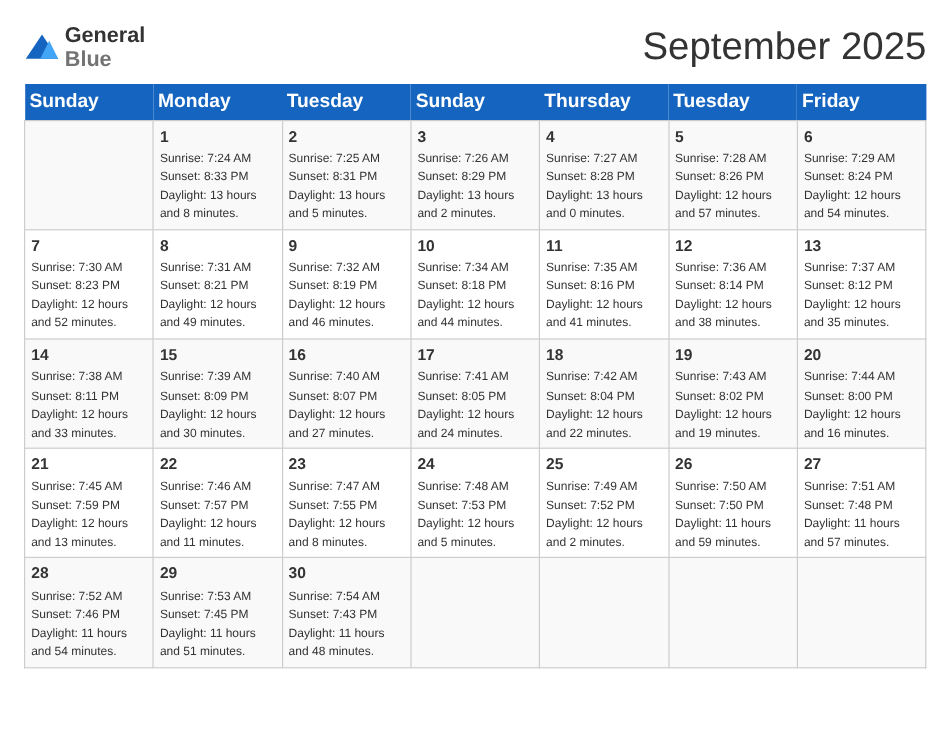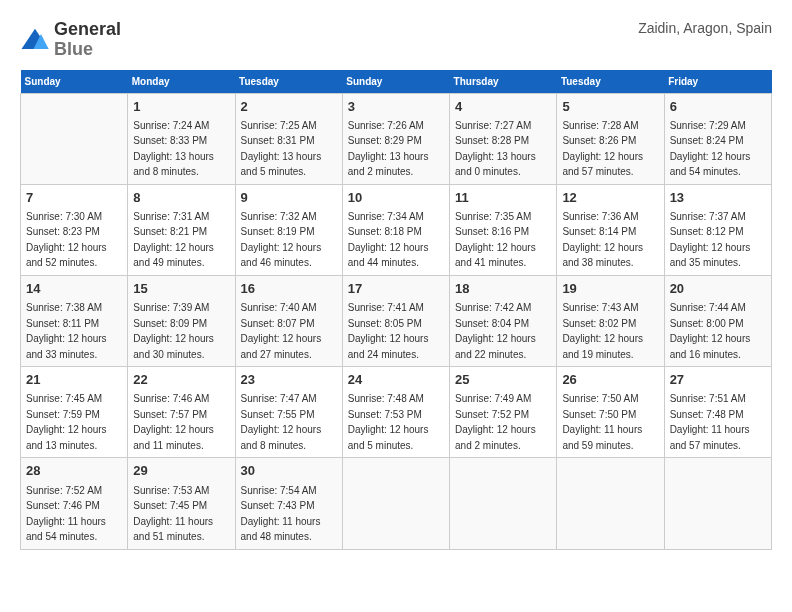--- a/index.html
+++ b/index.html
@@ -47,21 +47,21 @@
     table {
       width: 100%;
       border-collapse: collapse;
       font-size: 11px;
     }
     thead tr th {
       background-color: #1565c0;
       color: #fff;
       padding: 6px 4px;
       text-align: left;
-      font-size: 10px;
+      font-size: 16px;
       font-weight: bold;
     }
     tbody tr td {
       border: 1px solid #ccc;
       vertical-align: top;
       padding: 4px 5px;
       min-height: 80px;
       height: 90px;
       width: 108px;
       color: #333;
@@ -96,21 +96,21 @@
     <svg class="logo-icon" viewBox="0 0 40 40">
       <polygon points="20,5 38,32 2,32" fill="#1565c0"></polygon>
       <polygon points="28,12 38,32 18,32" fill="#42a5f5"></polygon>
     </svg>
     <div class="logo-text">
       <span class="logo-general">General</span><br>
       <span class="logo-blue">Blue</span>
     </div>
   </div>
   <div class="title-section">
-    <div class="subtitle">Zaidin, Aragon, Spain</div>
+    <div class="month-title">September 2025</div>
   </div>
 </div>
 
 <table>
   <thead>
     <tr>
     <th>Sunday</th>
         <th>Monday</th>
         <th>Tuesday</th>
         <th>Sunday</th>

